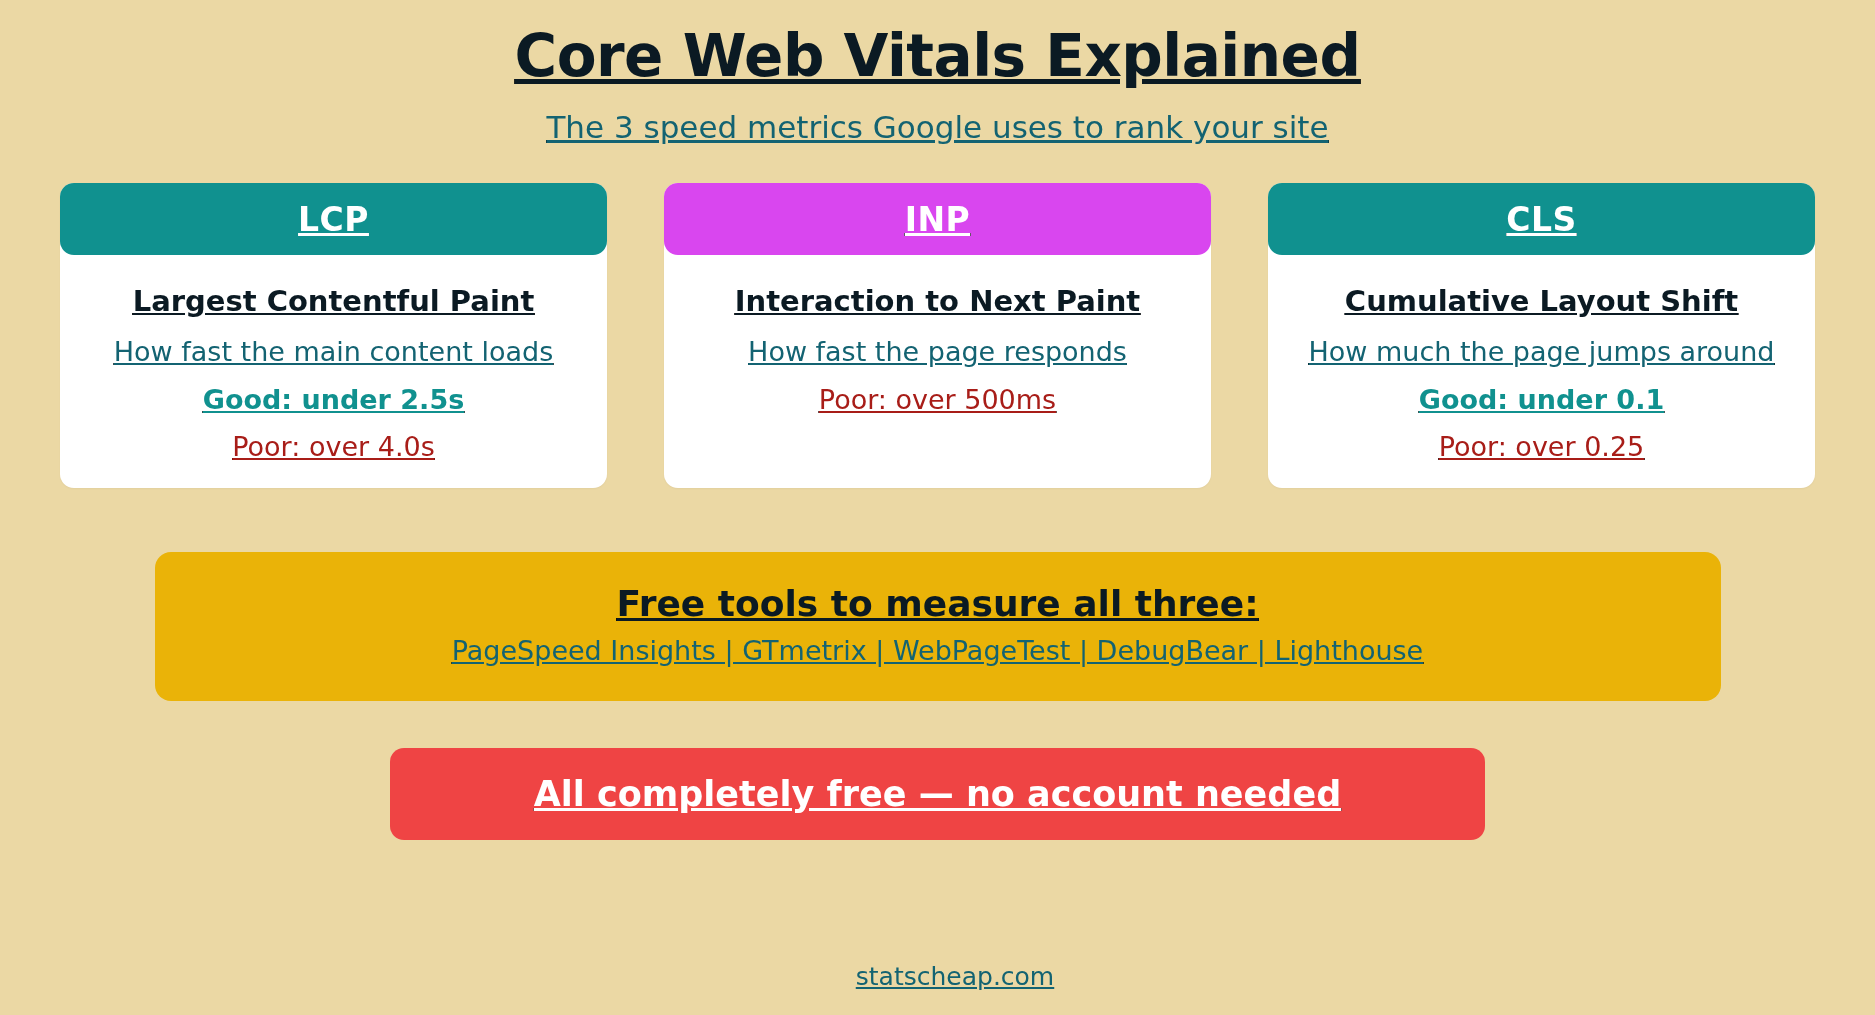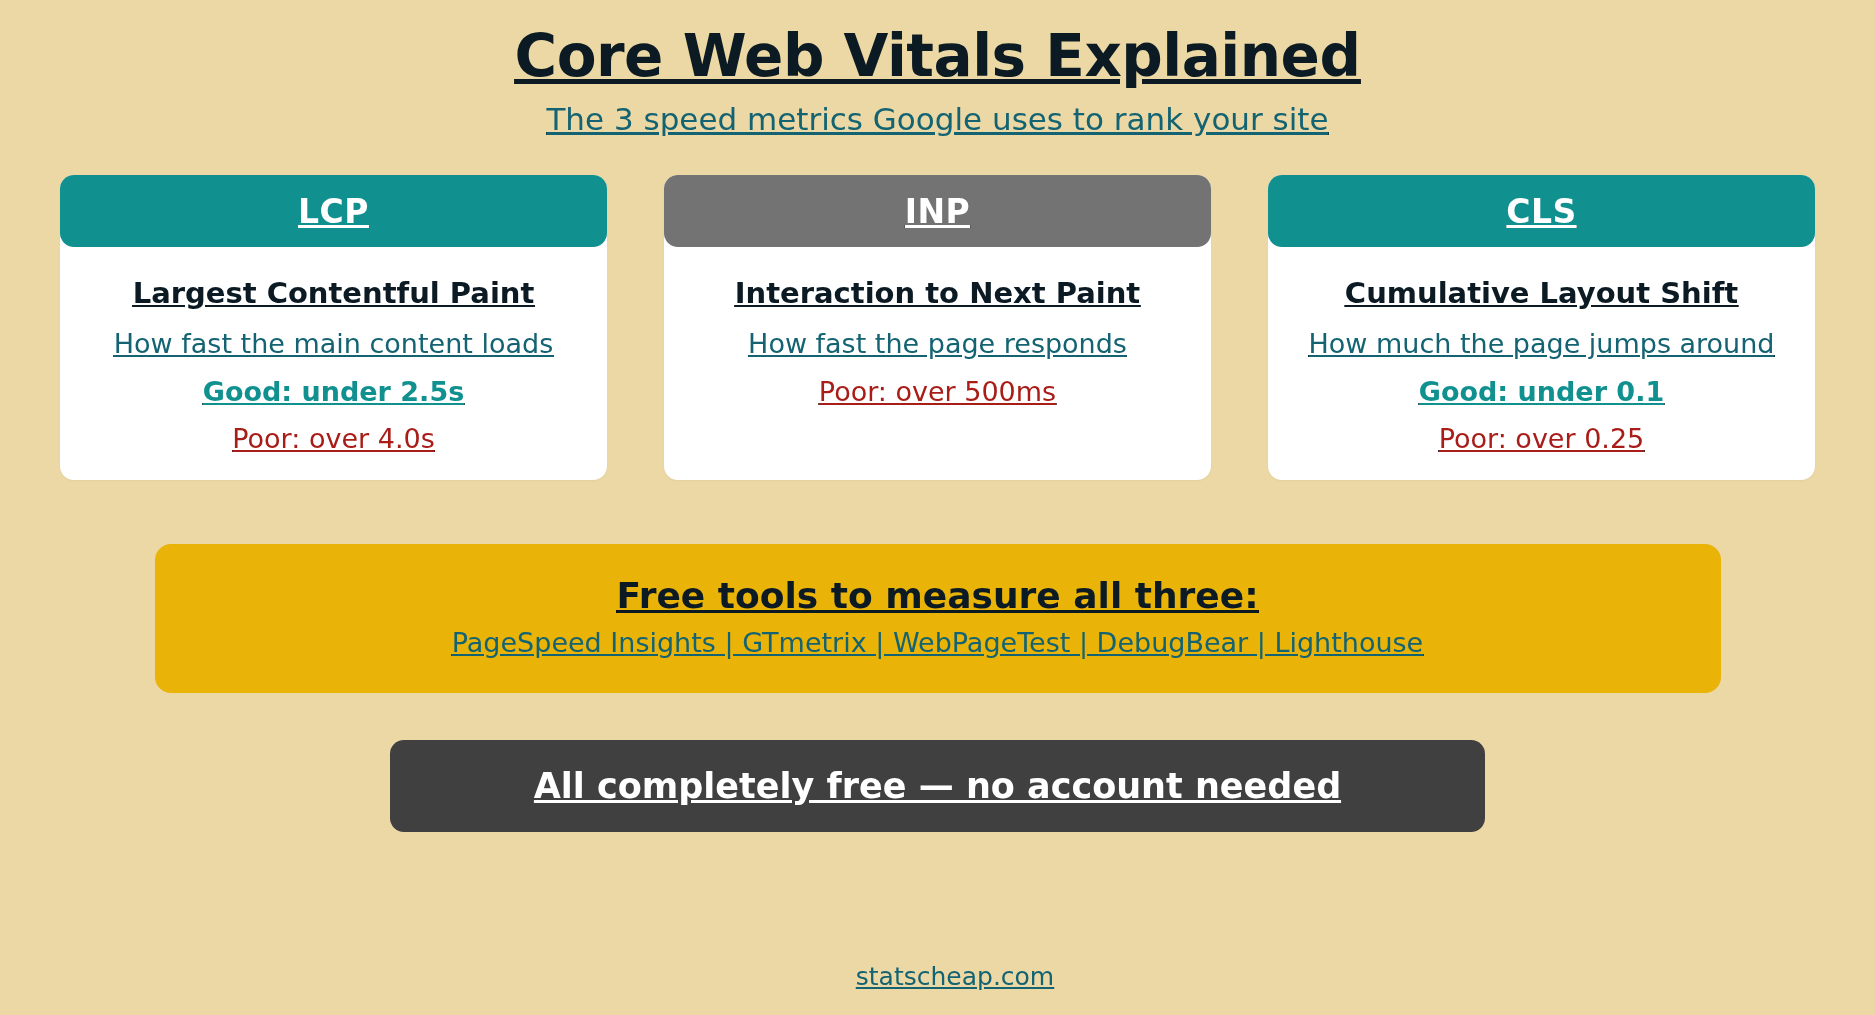--- a/index.html
+++ b/index.html
@@ -25,21 +25,21 @@
   .headline {
     margin-top:24px;
     font-size:58px;
     font-weight:bold;
     color:#0b1a23;
     letter-spacing:-0.5px;
     text-align:center;
     line-height:1.12;
   }
   .subhead {
-    margin-top:12px;
+    margin-top:20px;
     font-size:31px;
     color:#136372;
     text-align:center;
     line-height:1.2;
   }
 
   
   .cards {
     margin-top:37px;
     width:1755px;
@@ -62,21 +62,21 @@
     border-radius:14px;
     display:flex;
     align-items:center;
     justify-content:center;
     color:#ffffff;
     font-size:33px;
     font-weight:bold;
     letter-spacing:0.5px;
   }
   .card-head.teal   { background:#10918f; }
-  .card-head.orange { background:#737373; }
+  .card-head.orange { background:#d946ef; }
 
   .card-name {
     margin-top:29px;
     font-size:29px;
     font-weight:bold;
     color:#0b1a23;
     text-align:center;
     line-height:1.2;
   }
   .card-desc {
@@ -123,21 +123,21 @@
     color:#136372;
     text-align:left;
     line-height:1.2;
   }
 
   
   .cta {
     margin-top:47px;
     width:1095px;
     height:92px;
-    background:#404040;
+    background:#ef4444;
     border-radius:14px;
     display:flex;
     align-items:center;
     justify-content:center;
     color:#ffffff;
     font-size:35px;
     font-weight:bold;
     text-align:center;
   }
 

